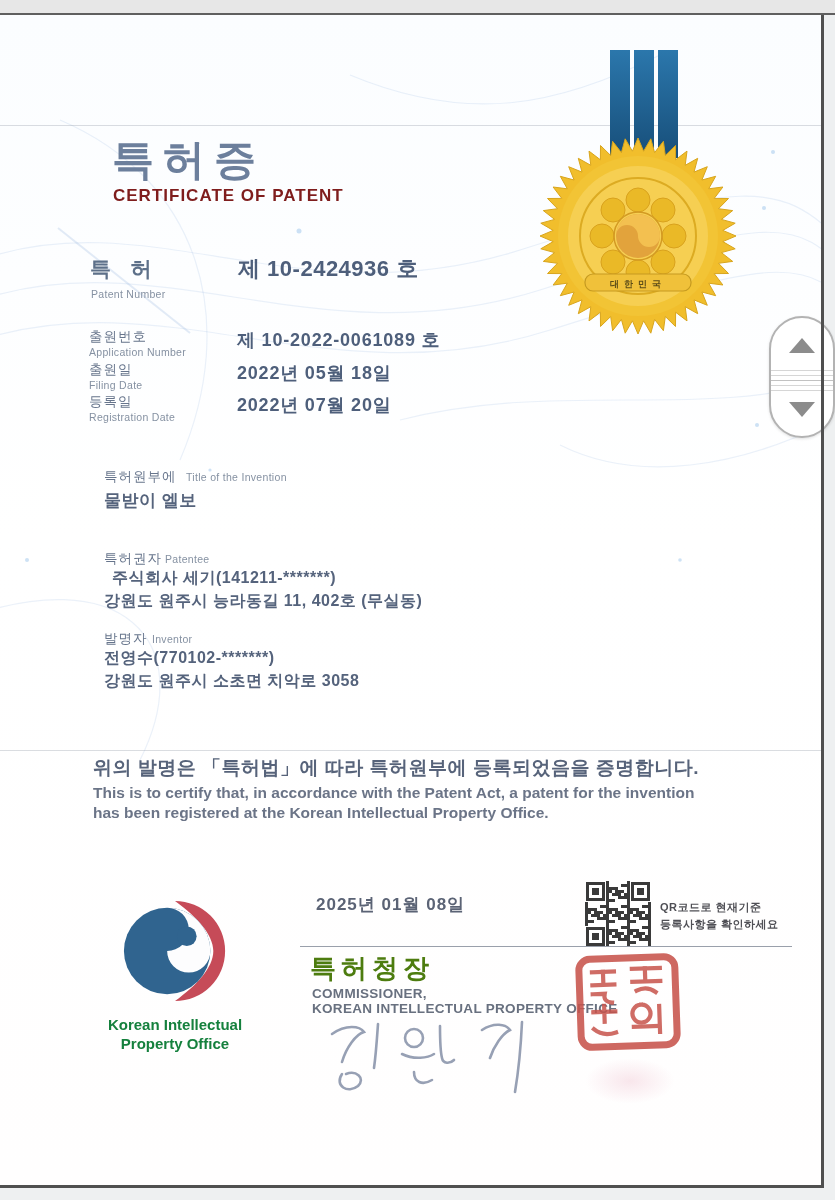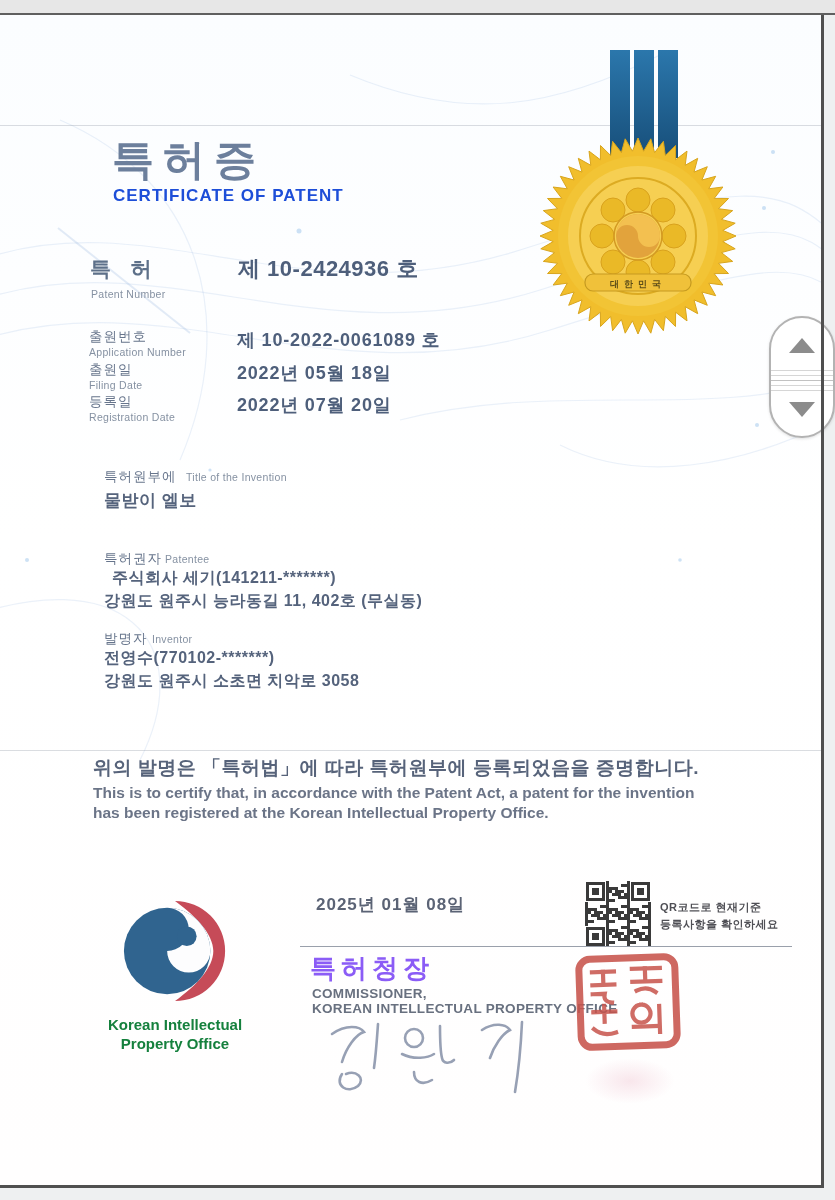--- a/index.html
+++ b/index.html
@@ -10,31 +10,31 @@
   }
   .abs{position:absolute;}
   
   .top-bar{left:0;top:0;width:835px;height:13px;background:#e7e7e7;border-bottom:2px solid #5f5f5f;z-index:70;}
   .page{left:0;top:15px;width:823px;height:1170px;background:linear-gradient(180deg,#fbfdff 0%,#ffffff 45%,#fffefe 100%);z-index:1;}
   .page-right-border{left:821px;top:15px;width:3px;height:1173px;background:#4f4f4f;z-index:60;}
   .page-bottom-border{left:0;top:1185px;width:824px;height:3px;background:#4f4f4f;z-index:60;}
   .scan-line{background:rgba(140,150,162,.32);height:1px;z-index:2;}
   
   .title-kr{font-size:42px;font-weight:bold;color:#6c7f9c;letter-spacing:9px;}
-  .title-en{font-size:17px;font-weight:bold;color:#1d4ed8;letter-spacing:1px;}
+  .title-en{font-size:17px;font-weight:bold;color:#7f1d1d;letter-spacing:1px;}
   .big-label{font-size:21px;font-weight:bold;color:#5d7089;letter-spacing:7px;}
   .big-value{font-size:22px;font-weight:bold;color:#4e5f7b;letter-spacing:.5px;}
   .kr-label{font-size:13.5px;font-weight:normal;color:#67758c;letter-spacing:1px;}
   .en-label{font-size:10.5px;color:#8591a2;letter-spacing:.3px;}
   .value{font-size:18px;font-weight:bold;color:#4e5f7b;letter-spacing:.8px;}
   .name-line{font-size:16px;font-weight:bold;color:#55637c;letter-spacing:.5px;}
   .stmt-kr{font-size:19px;font-weight:bold;color:#57637a;letter-spacing:.5px;}
   .stmt-en{font-size:15.5px;font-weight:600;color:#6b7487;line-height:1.3;}
   .date-line{font-size:17px;font-weight:600;color:#5b6375;letter-spacing:1px;}
-  .comm-kr{font-size:26px;font-weight:bold;color:#8b5cf6;letter-spacing:5px;}
+  .comm-kr{font-size:26px;font-weight:bold;color:#4d7c0f;letter-spacing:5px;}
   .comm-en{font-size:13.5px;font-weight:bold;color:#68707f;letter-spacing:.3px;}
   .qr-caption{font-size:11px;font-weight:bold;color:#4f4f55;line-height:1.55;letter-spacing:.5px;}
   .logo-kr{font-size:28px;font-weight:bold;color:#6e7987;letter-spacing:11px;margin-top:4px;text-indent:11px;}
   .logo-en{font-size:15px;font-weight:bold;color:#15803d;line-height:1.25;margin-top:5px;}
   
   .scroll-widget{left:769px;top:316px;width:62px;height:118px;background:#fff;border:2px solid #b3b3b3;
     border-radius:33px;z-index:40;box-shadow:0 1px 3px rgba(0,0,0,.12);}
   .tri-up{width:0;height:0;border-left:13px solid transparent;border-right:13px solid transparent;
     border-bottom:15px solid #8c8c8c;position:absolute;left:18px;top:20px;}
   .tri-down{width:0;height:0;border-left:13px solid transparent;border-right:13px solid transparent;

